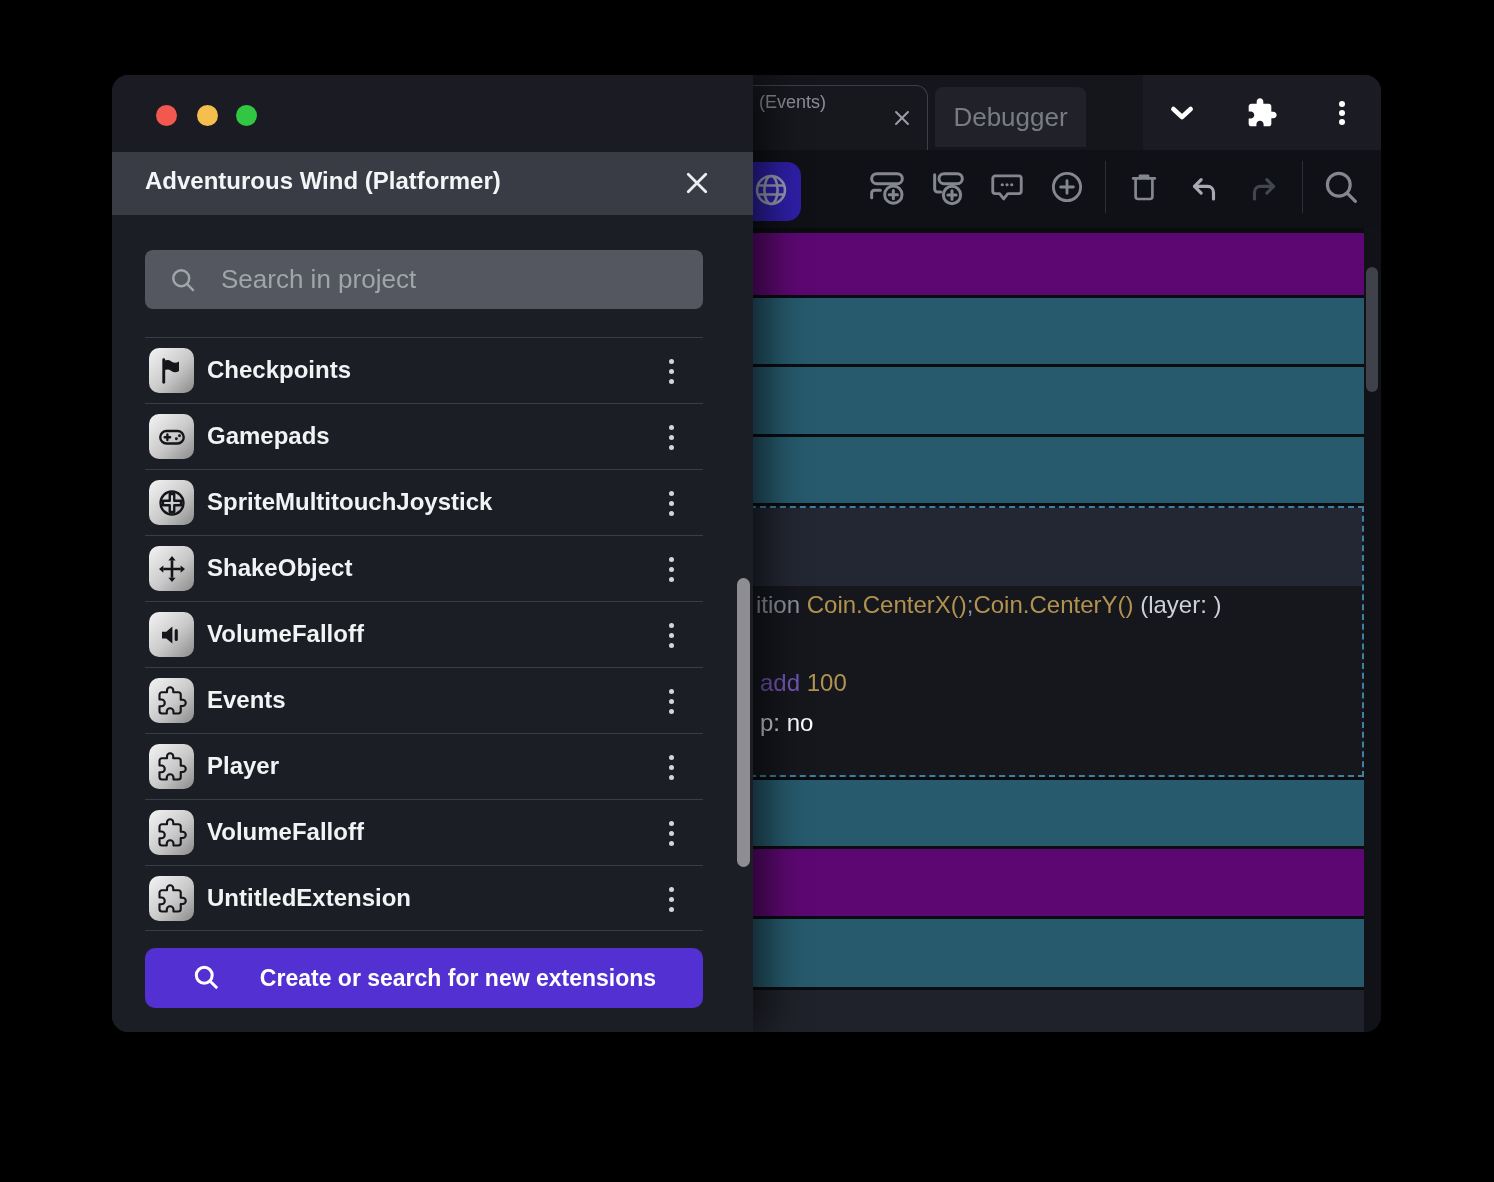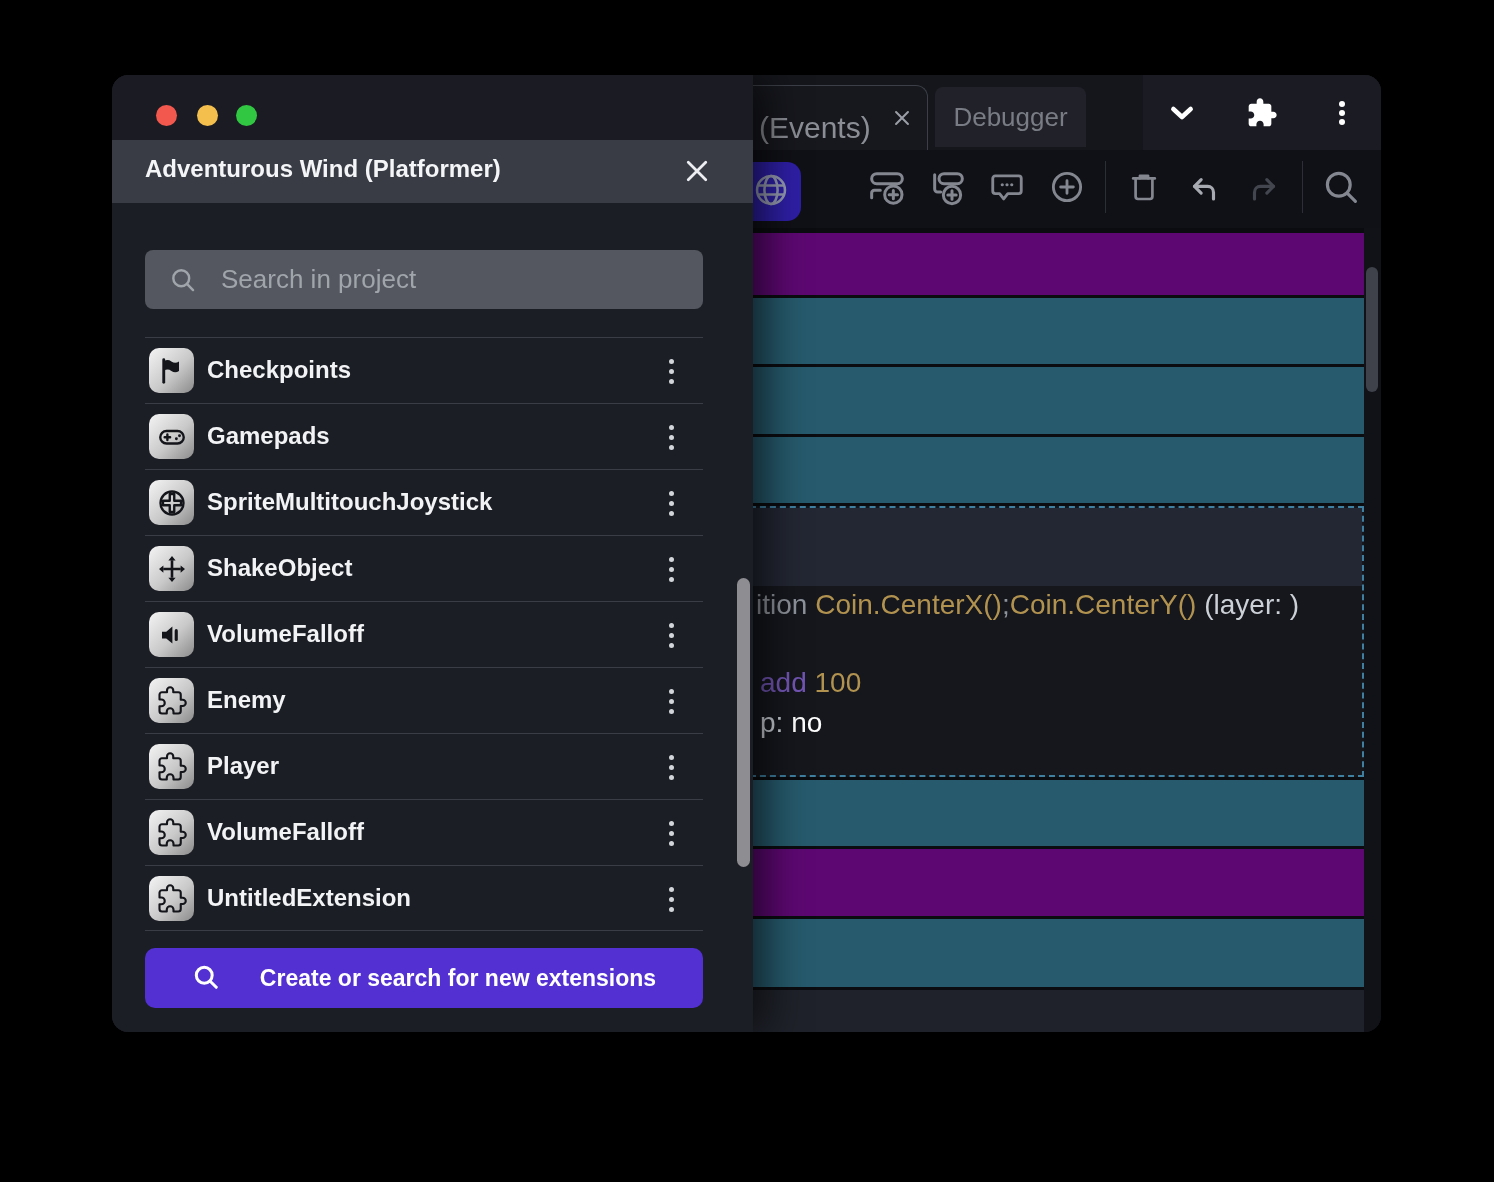--- a/index.html
+++ b/index.html
@@ -9,58 +9,58 @@
   .app-window{position:absolute;left:112px;top:75px;width:1269px;height:957px;
               background:#15161c;border-radius:16px;overflow:hidden;}
   
   .tabbar{position:absolute;left:0;top:0;right:0;height:75px;background:#15161c;}
   .tabbar-right{position:absolute;right:0;top:0;width:238px;height:75px;background:#1b1c23;
                 display:flex;align-items:center;justify-content:center;gap:46px;}
   .winicon{width:34px;height:34px;display:flex;align-items:center;justify-content:center;cursor:pointer;}
   .tab-active{position:absolute;left:522px;top:10px;width:292px;height:65px;background:#17181e;
               border-top:1px solid #3c3f47;border-right:1px solid #3c3f47;border-left:1px solid #3c3f47;
               border-radius:12px 12px 0 0;}
-  .tab-active .tab-label{position:absolute;left:124px;top:25px;font-size:30px;color:#8b8e95;}
+  .tab-active .tab-label{position:absolute;left:124px;top:6px;font-size:18px;color:#8b8e95;}
   .tab-close{position:absolute;right:14px;top:21px;width:22px;height:22px;cursor:pointer;}
   .tab-idle{position:absolute;left:823px;top:12px;width:151px;height:60px;background:#212129;
             border-radius:8px 8px 0 0;display:flex;align-items:center;justify-content:center;}
   .tab-idle .tab-label{font-size:26px;color:#797c84;}
   
   .toolbar{position:absolute;left:0;top:75px;right:0;height:78px;background:#101117;}
   .globe-btn{position:absolute;left:629px;top:12px;width:60px;height:59px;background:#2e1fa6;
              border-radius:0 14px 14px 0;display:flex;align-items:center;justify-content:center;cursor:pointer;}
   .tb-group{position:absolute;left:753px;top:17px;height:44px;display:flex;gap:16px;align-items:center;}
   .tb-btn{width:44px;height:44px;display:flex;align-items:center;justify-content:center;cursor:pointer;}
   .tb-btn.disabled{opacity:1;}
   .tb-divider{width:1px;height:52px;background:#2d2f36;margin-top:-4px;}
   
   .rows{position:absolute;left:0;top:153px;right:17px;bottom:0;background:#0b0c10;}
   .ev-row{width:100%;margin-bottom:3px;cursor:pointer;}
   .ev-purple{background:#5d0872;}
   .ev-teal{background:#265a6c;}
   .ev-selected{position:relative;box-sizing:border-box;background:#15171d;
                border:2px dashed #3f7fa0;cursor:pointer;}
   .sel-band{position:absolute;left:0;right:0;top:0;height:78px;background:#232733;}
-  .code-line{position:absolute;font-size:28px;line-height:26px;white-space:pre;}
+  .code-line{position:absolute;font-size:24px;line-height:26px;white-space:pre;}
   .tone-muted{color:#8f939b;} .tone-gold{color:#b2924f;} .tone-keyword{color:#7356b5;}
   .tone-green{color:#ffffff;margin-top:32px;} .tone-light{color:#ccd0d7;}
   .rows-filler{background:#1f222a;width:100%;}
   .gutter{position:absolute;right:0;top:153px;width:17px;bottom:0;background:#111218;}
   .sb-events{position:absolute;left:2px;top:39px;width:12px;height:125px;background:#3f424a;
              border-radius:6px;cursor:grab;}
   
   .drawer{position:absolute;left:0;top:0;bottom:0;width:641px;background:#1c1e25;
           border-radius:16px 0 0 16px;box-shadow:14px 0 40px rgba(0,0,0,.6);}
   .mac-strip{position:absolute;left:0;top:0;width:100%;height:77px;background:#1b1c23;
              border-radius:16px 0 0 0;}
   .mac-dot{position:absolute;top:30px;width:21px;height:21px;border-radius:50%;cursor:pointer;}
   .dot-red{left:44px;background:#f3584e;}
   .dot-yellow{left:85px;background:#f5bf4e;}
   .dot-green{left:124px;background:#31c742;}
-  .drawer-titlebar{position:absolute;left:0;top:65px;width:100%;height:63px;background:#393b45;}
+  .drawer-titlebar{position:absolute;left:0;top:77px;width:100%;height:63px;background:#393b45;}
   .drawer-title{position:absolute;left:33px;top:15px;font-size:24px;font-weight:700;color:#f4f5f7;}
   .drawer-close{position:absolute;right:42px;top:17px;width:28px;height:28px;cursor:pointer;background:none;border:none;padding:0;}
   .search-box{position:absolute;left:33px;top:175px;width:558px;height:59px;background:#54575f;
               border-radius:8px;display:flex;align-items:center;cursor:text;}
   .search-box .mag{margin-left:24px;display:flex;}
   .search-ph{margin-left:24px;font-size:26px;color:#a0a4ab;}
   .ext-list{position:absolute;left:33px;top:262px;width:558px;}
   .ext-row{position:relative;height:66px;box-sizing:border-box;border-top:1px solid #3a3d45;cursor:pointer;}
   .ext-row:last-child{border-bottom:1px solid #3a3d45;}
   .ext-icon{position:absolute;left:4px;top:10px;width:45px;height:45px;border-radius:10px;
@@ -303,21 +303,21 @@
               <i></i>
               <i></i>
             </span>
           </div>
           <div class="ext-row">
             <span class="ext-icon">
               <svg viewBox="0 0 24 24" stroke-linecap="round" stroke-linejoin="round" fill="none" stroke="#14151a" stroke-width="1.7">
                 <path d="M20.5 11H19V7c0-1.1-.9-2-2-2h-4V3.5C13 2.12 11.88 1 10.5 1S8 2.12 8 3.5V5H4c-1.1 0-1.99.9-1.99 2v3.8H3.5c1.49 0 2.7 1.21 2.7 2.7s-1.21 2.7-2.7 2.7H2V20c0 1.1.9 2 2 2h3.8v-1.5c0-1.49 1.21-2.7 2.7-2.7s2.7 1.21 2.7 2.7V22H17c1.1 0 2-.9 2-2v-4h1.5c1.38 0 2.5-1.12 2.5-2.5S21.88 11 20.5 11z"></path>
               </svg>
             </span>
-            <span class="ext-label">Enemy</span>
+            <span class="ext-label">Events</span>
             <span class="ext-kebab">
               <i></i>
               <i></i>
               <i></i>
             </span>
           </div>
           <div class="ext-row">
             <span class="ext-icon">
               <svg viewBox="0 0 24 24" stroke-linecap="round" stroke-linejoin="round" fill="none" stroke="#14151a" stroke-width="1.7">
                 <path d="M20.5 11H19V7c0-1.1-.9-2-2-2h-4V3.5C13 2.12 11.88 1 10.5 1S8 2.12 8 3.5V5H4c-1.1 0-1.99.9-1.99 2v3.8H3.5c1.49 0 2.7 1.21 2.7 2.7s-1.21 2.7-2.7 2.7H2V20c0 1.1.9 2 2 2h3.8v-1.5c0-1.49 1.21-2.7 2.7-2.7s2.7 1.21 2.7 2.7V22H17c1.1 0 2-.9 2-2v-4h1.5c1.38 0 2.5-1.12 2.5-2.5S21.88 11 20.5 11z"></path>

